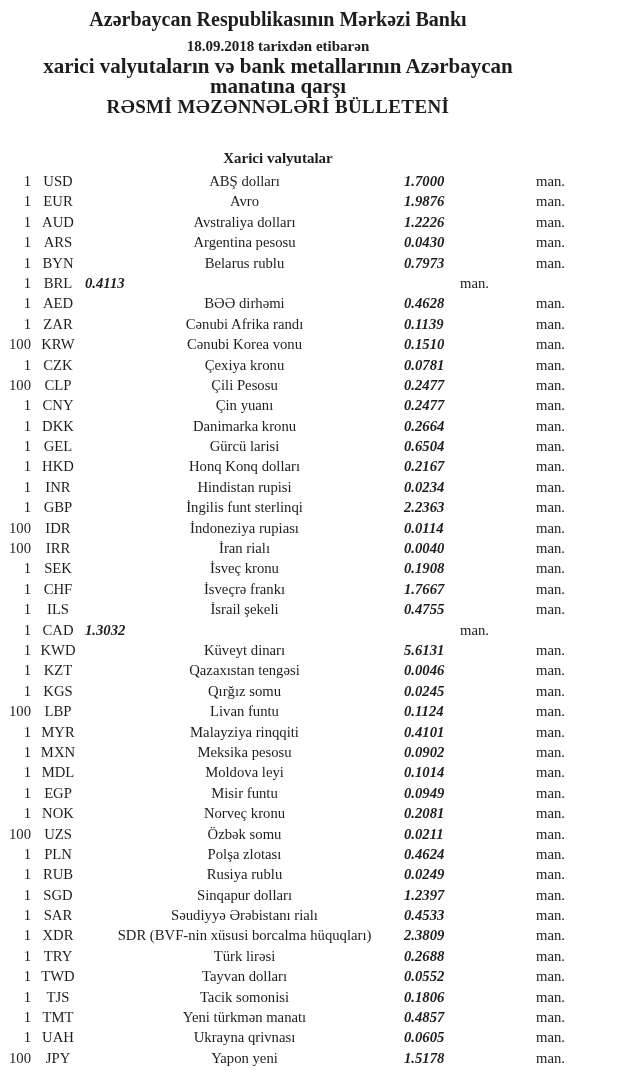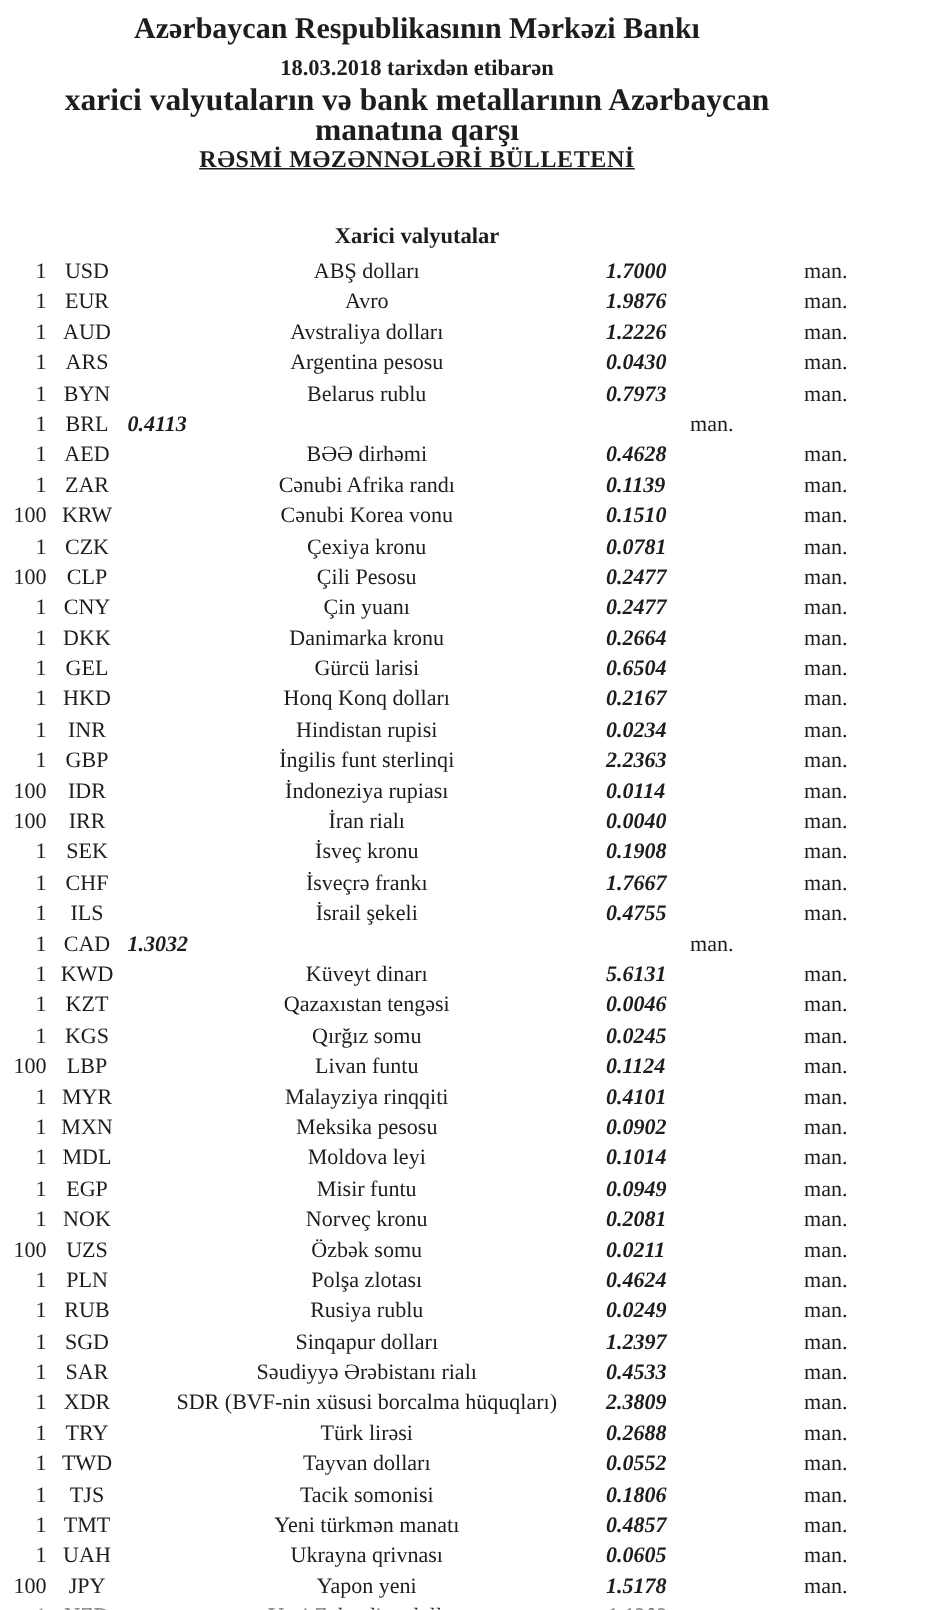--- a/index.html
+++ b/index.html
@@ -11,21 +11,21 @@
     font-family: "Liberation Serif", "DejaVu Serif", serif;
     overflow: hidden;
   }
   .page { width: 546px; height: 1073px; }
 
   
   .header { width: 556px; text-align: center; padding-top: 7px; }
   .bank-title  { font-size: 20px; font-weight: bold; line-height: 25px; }
   .date-line   { font-size: 15px; font-weight: bold; line-height: 20px; margin-top: 4px; }
   .subtitle    { font-size: 21px; font-weight: bold; line-height: 20px; }
-  .bulletin    { font-size: 16px; font-weight: bold; line-height: 21px; letter-spacing: 0.4px; text-decoration: underline; }
+  .bulletin    { font-size: 19px; font-weight: bold; line-height: 21px; letter-spacing: 0.4px; }
 
   .section-title {
     width: 556px; text-align: center;
     font-size: 15px; font-weight: bold;
     margin-top: 33px; line-height: 17px;
   }
 
   
   .table { margin-top: 4px; }
   .row {
@@ -42,21 +42,21 @@
   .rate  { text-align: left; font-weight: bold; font-style: italic; }
   .unit  { text-align: right; padding-left: 9px; margin-left: 47px; }
 </style>
 </head>
 <body>
 
 <div class="page">
 
   <div class="header">
     <div class="bank-title">Azərbaycan Respublikasının Mərkəzi Bankı</div>
-    <div class="date-line">18.03.2018 tarixdən etibarən</div>
+    <div class="date-line">18.09.2018 tarixdən etibarən</div>
     <div class="subtitle">xarici valyutaların və bank metallarının Azərbaycan manatına qarşı</div>
     <div class="bulletin">RƏSMİ MƏZƏNNƏLƏRİ BÜLLETENİ</div>
   </div>
 
   <div class="section-title">Xarici valyutalar</div>
 
   <div class="table">
   <div class="row">
     <span class="qty">1</span>
     <span class="code">USD</span>

